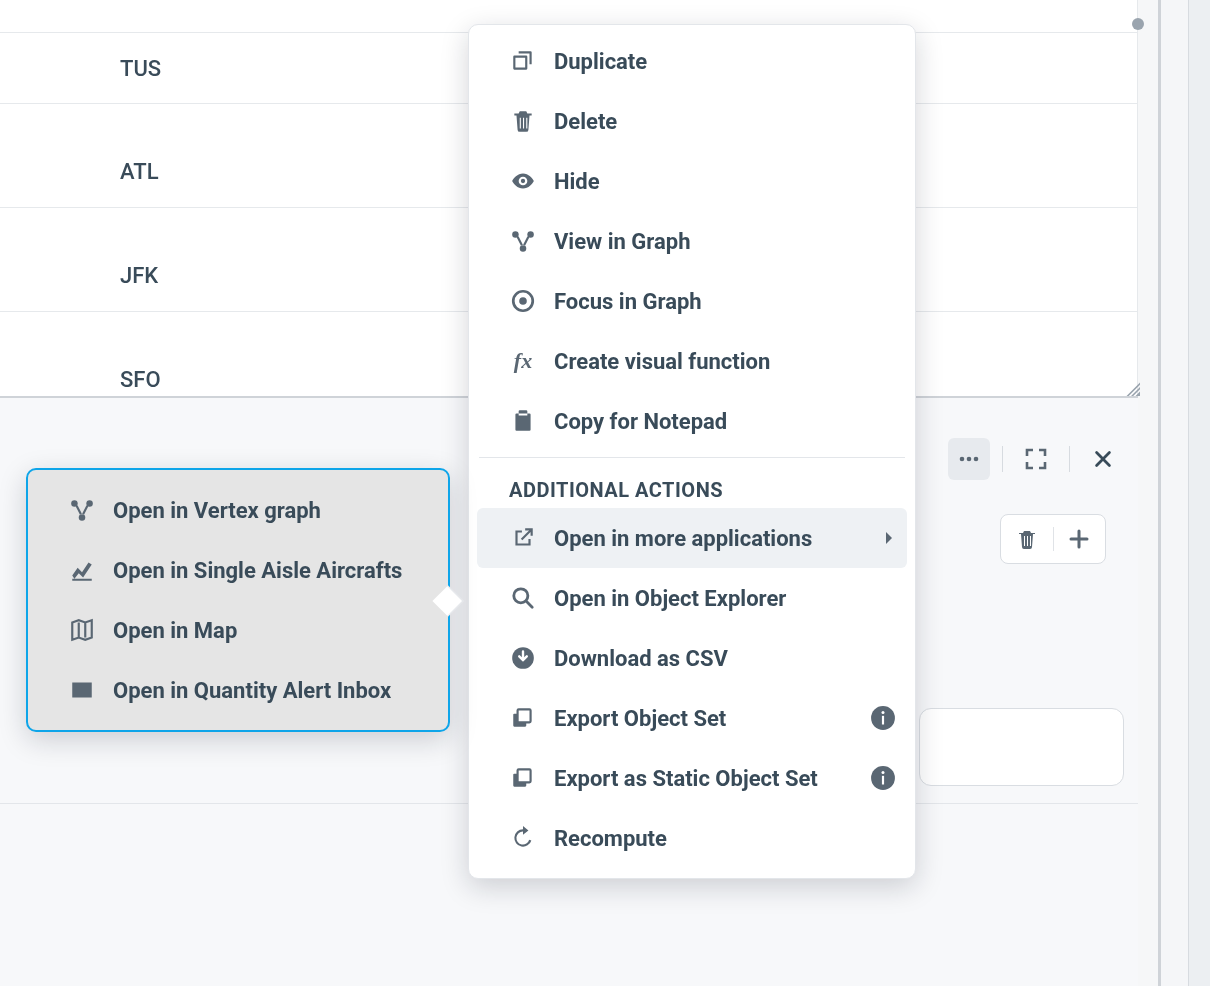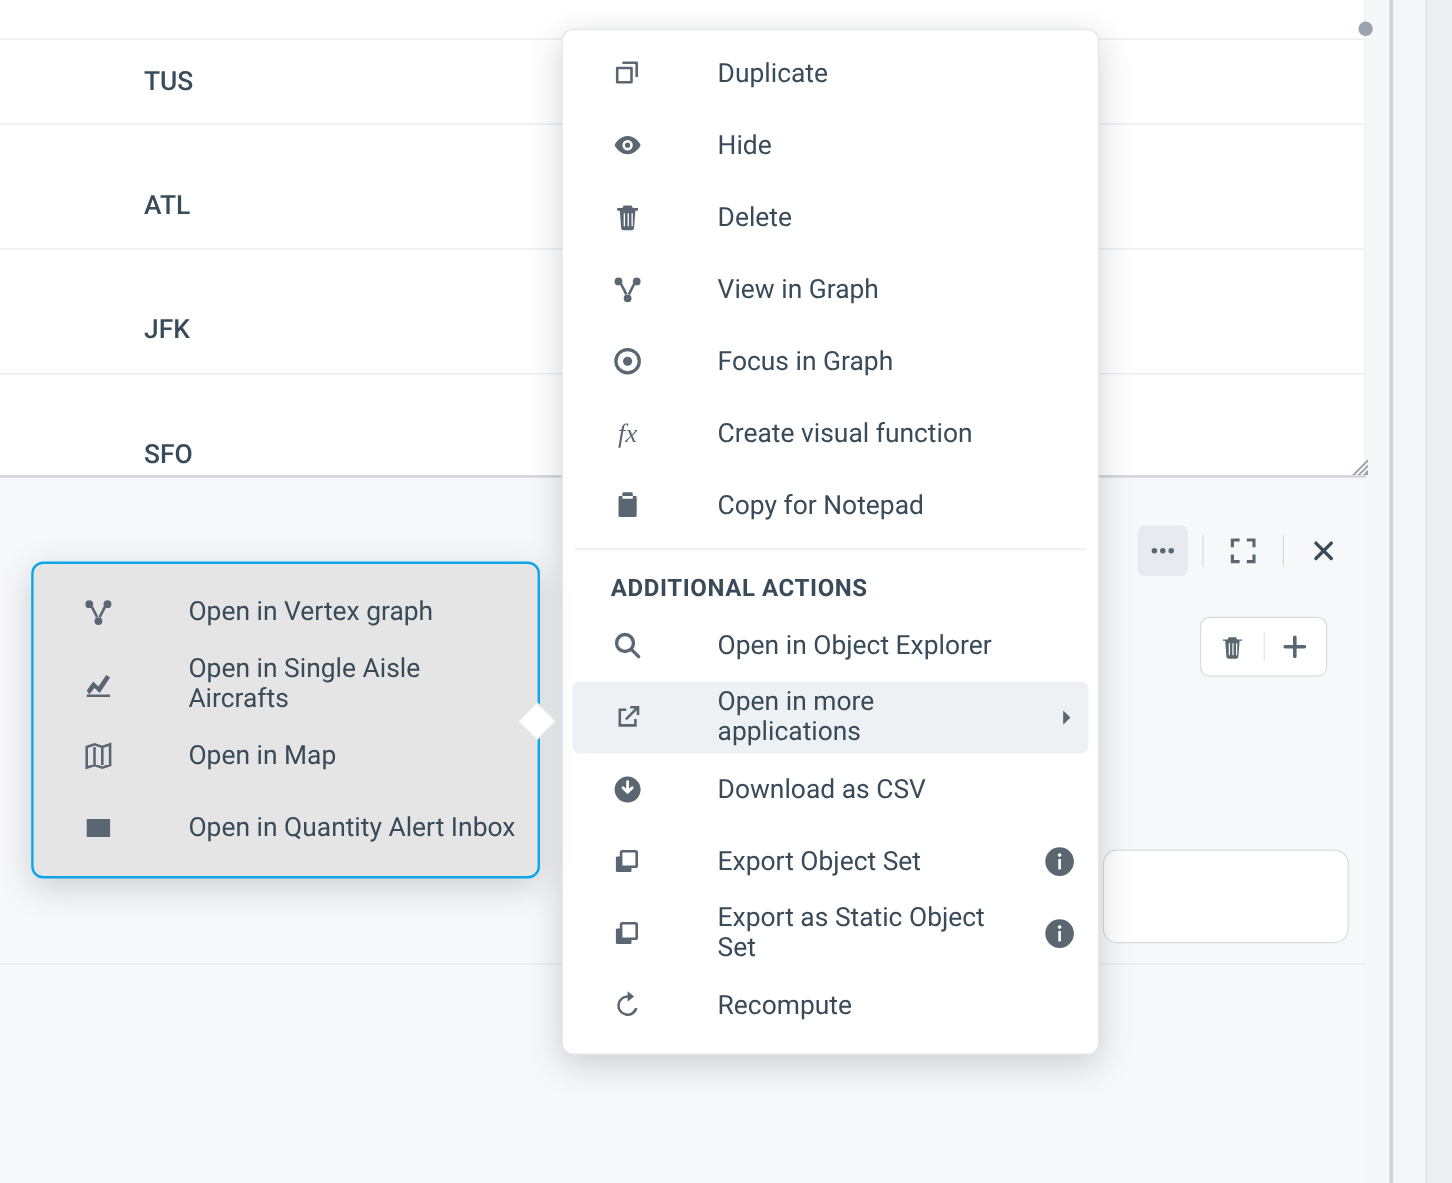--- a/index.html
+++ b/index.html
@@ -120,24 +120,23 @@
     border-radius:10px;
     box-shadow: 0 8px 28px rgba(17,24,40,0.18);
     padding: 6px 0 10px 0;
   }
   .menu-item {
     display:flex;
     align-items:center;
     height: 60px;
     padding: 0 18px 0 22px;
     font-size: 22px;
-    font-weight: 400;
+    font-weight: 700;
     color:#394b59;
     cursor: pointer;
-    gap: 44px;
   }
   .menu-item .mi-icon {
     width: 30px; height:30px;
     color:#5a6773;
     display:flex; align-items:center; justify-content:center;
     flex-shrink:0;
     margin-left:17px;
   }
   .menu-item .mi-icon svg { width:26px; height:26px; fill:#5a6773; }
   .menu-item .mi-label { margin-left: 16px; flex:1; }
@@ -284,33 +283,33 @@
       <svg viewBox="0 0 24 24">
           <path d="M8 3h11a1 1 0 0 1 1 1v11h-2V5H8V3zM4 7h11a1 1 0 0 1 1 1v11a1 1 0 0 1-1 1H4a1 1 0 0 1-1-1V8a1 1 0 0 1 1-1zm1 2v9h9V9H5z"></path>
         </svg>
     </span>
     <span class="mi-label">Duplicate</span>
   </div>
 
   <div class="menu-item">
     <span class="mi-icon">
       <svg viewBox="0 0 24 24">
+          <path d="M6 7h12l-1 13a2 2 0 0 1-2 2H9a2 2 0 0 1-2-2L6 7zm3 2v10h1V9H9zm3 0v10h1V9h-1zm3 0v10h1V9h-1zM9 3h6l1 2h4v2H4V5h4l1-2z"></path>
+        </svg>
+    </span>
+    <span class="mi-label">Delete</span>
+  </div>
+
+  <div class="menu-item">
+    <span class="mi-icon">
+      <svg viewBox="0 0 24 24">
           <path d="M12 5c5 0 9 4.5 10 7-1 2.5-5 7-10 7S3 14.5 2 12c1-2.5 5-7 10-7zm0 3a4 4 0 1 0 0 8 4 4 0 0 0 0-8zm0 2a2 2 0 1 1 0 4 2 2 0 0 1 0-4z"></path>
         </svg>
     </span>
     <span class="mi-label">Hide</span>
-  </div>
-
-  <div class="menu-item">
-    <span class="mi-icon">
-      <svg viewBox="0 0 24 24">
-          <path d="M6 7h12l-1 13a2 2 0 0 1-2 2H9a2 2 0 0 1-2-2L6 7zm3 2v10h1V9H9zm3 0v10h1V9h-1zm3 0v10h1V9h-1zM9 3h6l1 2h4v2H4V5h4l1-2z"></path>
-        </svg>
-    </span>
-    <span class="mi-label">Delete</span>
   </div>
 
   <div class="menu-item">
     <span class="mi-icon">
       <svg viewBox="0 0 24 24">
           <circle cx="5" cy="6" r="3"></circle>
           <circle cx="19" cy="6" r="3"></circle>
           <circle cx="12" cy="19" r="3"></circle>
           <path d="M7 8l4 8M17 8l-4 8" stroke="#5a6773" stroke-width="2" fill="none"></path>
         </svg>
@@ -340,47 +339,47 @@
       <svg viewBox="0 0 24 24">
           <path d="M9 2h6a1 1 0 0 1 1 1v2H8V3a1 1 0 0 1 1-1zM6 5h2v2h8V5h2a1 1 0 0 1 1 1v14a1 1 0 0 1-1 1H6a1 1 0 0 1-1-1V6a1 1 0 0 1 1-1z"></path>
         </svg>
     </span>
     <span class="mi-label">Copy for Notepad</span>
   </div>
 
   <div class="menu-sep"></div>
   <div class="menu-header">ADDITIONAL ACTIONS</div>
 
-  <div class="menu-item">
-    <span class="mi-icon">
-      <svg viewBox="0 0 24 24">
-          <circle cx="10" cy="10" r="6.5" fill="none" stroke="#5a6773" stroke-width="2.6"></circle>
-          <path d="M15.5 15.5l5 5" stroke="#5a6773" stroke-width="2.6" stroke-linecap="round"></path>
-        </svg>
-    </span>
-    <span class="mi-label">Open in Object Explorer</span>
-  </div>
-
   <div class="menu-item hover">
     <span class="mi-icon">
       <svg viewBox="0 0 24 24">
           <path d="M14 3h7v7h-2V6.4L11.4 14 10 12.6 17.6 5H14V3zM5 5h6v2H7v10h10v-4h2v6H5V5z"></path>
         </svg>
     </span>
     <span class="mi-label">Open in more applications</span>
     <span class="chevron">
       <svg viewBox="0 0 16 16">
           <path d="M5 2l6 6-6 6z"></path>
         </svg>
     </span>
   </div>
 
   <div class="menu-item">
     <span class="mi-icon">
       <svg viewBox="0 0 24 24">
+          <circle cx="10" cy="10" r="6.5" fill="none" stroke="#5a6773" stroke-width="2.6"></circle>
+          <path d="M15.5 15.5l5 5" stroke="#5a6773" stroke-width="2.6" stroke-linecap="round"></path>
+        </svg>
+    </span>
+    <span class="mi-label">Open in Object Explorer</span>
+  </div>
+
+  <div class="menu-item">
+    <span class="mi-icon">
+      <svg viewBox="0 0 24 24">
           <circle cx="12" cy="12" r="10"></circle>
           <path d="M12 6v8m0 0l-3.5-3.5M12 14l3.5-3.5" stroke="#fff" stroke-width="2.2" fill="none" stroke-linecap="round"></path>
         </svg>
     </span>
     <span class="mi-label">Download as CSV</span>
   </div>
 
   <div class="menu-item">
     <span class="mi-icon">
       <svg viewBox="0 0 24 24">

